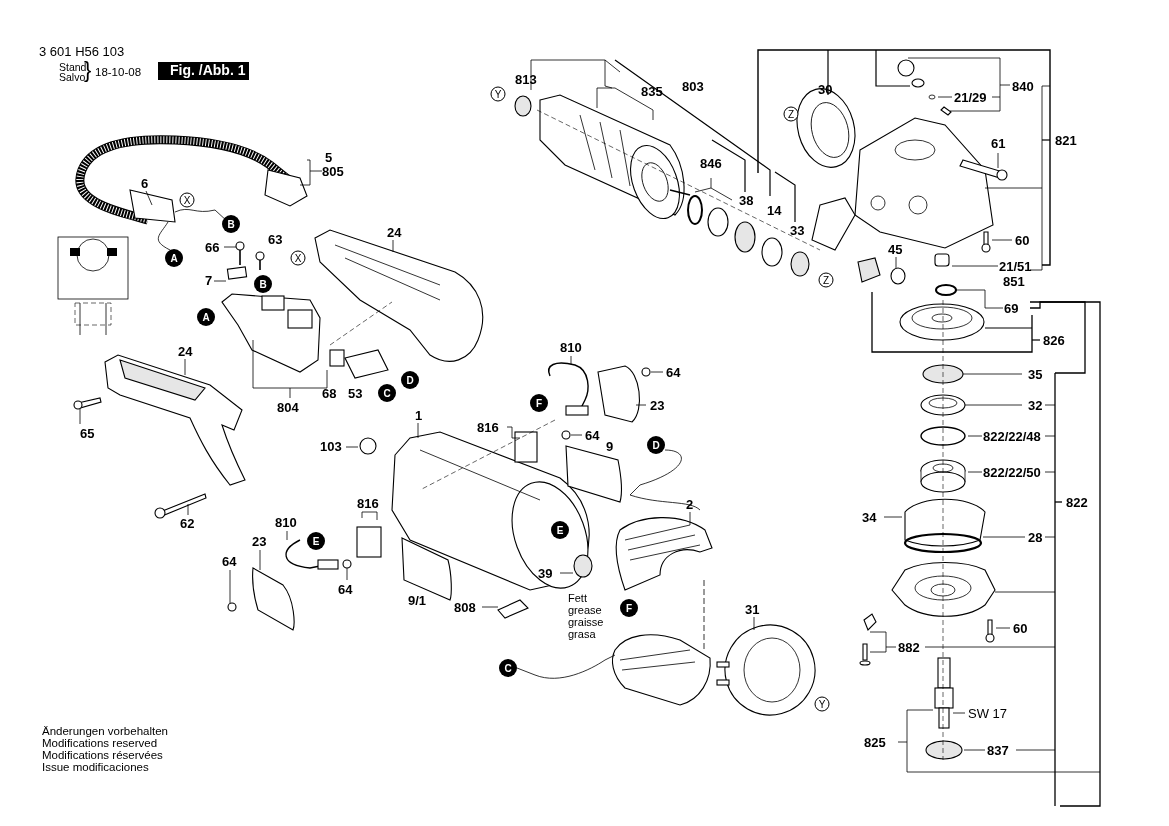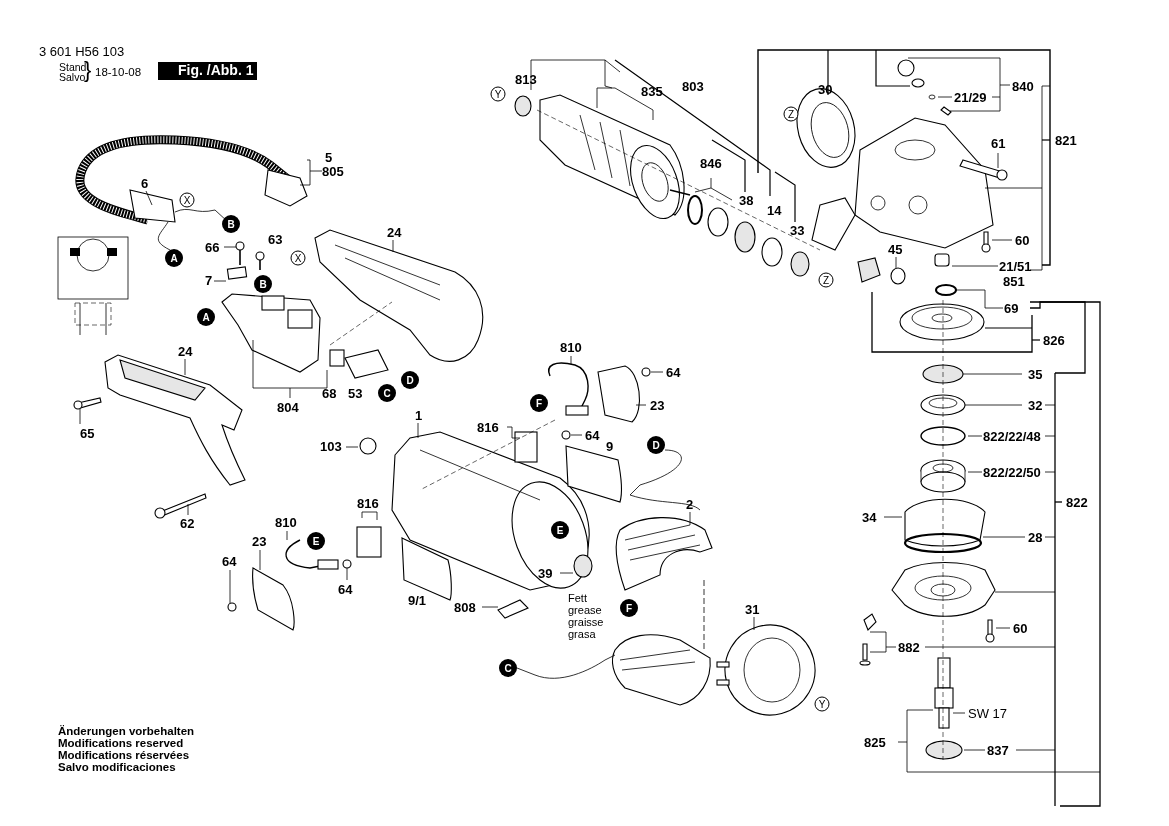--- a/index.html
+++ b/index.html
@@ -2,22 +2,22 @@
 <html><head>
 <meta charset="utf-8">
 <style>
   html, body { margin:0; padding:0; background:#ffffff; }
   body { width:1169px; height:826px; position:relative; overflow:hidden; font-family:"Liberation Sans", sans-serif; color:#000; }
   .hdr { position:absolute; font-size:11px; line-height:12px; }
   #doc-number { left:39px; top:46px; font-size:13px; }
   #stand-issue { left:39px; top:62px; font-size:10.5px; line-height:10px;margin-left:20px; }
   #brace { left:84px; top:59px; font-size:22px; line-height:22px; font-weight:300; }
   #issue-date { left:95px; top:66px; font-size:11.5px; }
-  #fig-label { left:158px; top:62px; background:#000; color:#fff; font-weight:bold; font-size:14px; padding:1px 4px 2px 20px; line-height:15px; }
-  #footer { position:absolute; left:58px; top:725px; font-size:11.5px; line-height:12px;font-weight:bold; }
+  #fig-label { left:158px; top:62px; background:#000; color:#fff; font-weight:bold; font-size:14px; padding:1px 4px 2px 12px; line-height:15px; }
+  #footer { position:absolute; left:42px; top:725px; font-size:11.5px; line-height:12px; }
   #footer div { white-space:nowrap; }
   svg#diagram { position:absolute; left:0; top:0; }
   .lbl { font-family:"Liberation Sans", sans-serif; font-weight:bold; font-size:13px; fill:#000; }
   .lbl-n { font-family:"Liberation Sans", sans-serif; font-weight:normal; font-size:13px; fill:#000; }
   .small { font-family:"Liberation Sans", sans-serif; font-size:11px; fill:#000; }
   .ln { stroke:#000; stroke-width:1.6; fill:none; }
   .thin { stroke:#000; stroke-width:0.8; fill:none; }
   .dash { stroke:#000; stroke-width:0.6; fill:none; stroke-dasharray:5 3; }
   .part { stroke:#000; stroke-width:1.1; fill:#fff; }
   .partg { stroke:#000; stroke-width:1.1; fill:#e6e6e6; }
@@ -446,14 +446,14 @@
   <line class="dash" x1="330" y1="345" x2="392" y2="302"></line>
   <line class="dash" x1="537" y1="110" x2="820" y2="250"></line>
   <line class="dash" x1="943" y1="300" x2="943" y2="760"></line>
   <line class="dash" x1="555" y1="420" x2="420" y2="490"></line>
 </svg>
 
 <div id="footer">
   <div>Änderungen vorbehalten</div>
   <div>Modifications reserved</div>
   <div>Modifications réservées</div>
-  <div>Salvo modificaciones</div>
+  <div>Issue modificaciones</div>
 </div>
 
 </body></html>

